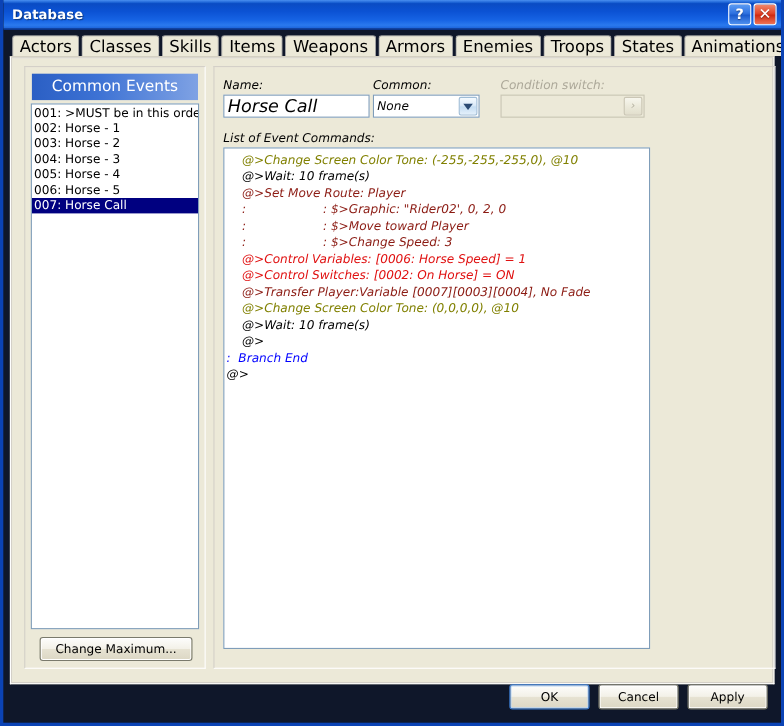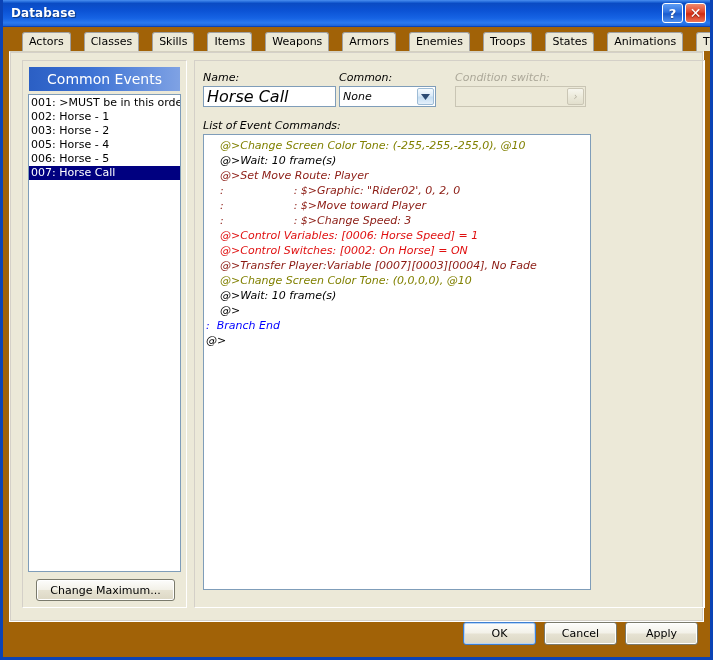--- a/index.html
+++ b/index.html
@@ -13,21 +13,21 @@
     font-size: 11px;
     -webkit-font-smoothing: none;
   }
 
   
   #window {
     position: relative;
     width: 713px;
     height: 660px;
     box-sizing: border-box;
-    background: #a16207;
+    background: #0f172a;
     border: 3px solid #0b43b5;
     border-top: none;
     overflow: hidden;
   }
 
   
   #titlebar {
     position: relative;
     height: 26px;
     background: linear-gradient(to bottom,
@@ -92,30 +92,29 @@
     padding: 4px 0 0 8px;
     display: flex;
     align-items: flex-end;
     box-sizing: border-box;
   }
   .tab {
     height: 19px;
     line-height: 18px;
     padding: 0 6px;
     margin-right: 2px;
-    font-size: 11px;
+    font-size: 15px;
     color: #000000;
     background: #ece9d8;
     border: 1px solid #a0a0a0;
     border-bottom: none;
     border-radius: 3px 3px 0 0;
     box-sizing: border-box;
     cursor: pointer;
     white-space: nowrap;
-    margin-left: 11px;
   }
   .tab.selected {
     height: 23px;
     line-height: 21px;
     background: #ffffff;
     border: 1px solid #a0a0a0;
     border-top: 2px solid #f0a13c;
     border-bottom: none;
     margin-bottom: -1px;
     position: relative;
@@ -408,20 +407,21 @@
   <div id="page">
 
     <div class="groupbox" id="left-group">
       <div id="list-banner">
         <span>Common Events</span>
       </div>
       <div id="eventlist">
           <div class="lrow">001: &gt;MUST be in this order&lt;</div>
           <div class="lrow">002: Horse - 1</div>
           <div class="lrow">003: Horse - 2</div>
+          <div class="lrow">004: Horse - 3</div>
           <div class="lrow">005: Horse - 4</div>
           <div class="lrow">006: Horse - 5</div>
           <div class="lrow selected">007: Horse Call</div>
         </div>
       <div class="btn" id="change-max-btn">
         <span>Change Maximum...</span>
       </div>
     </div>
 
     <div class="groupbox" id="right-group">

